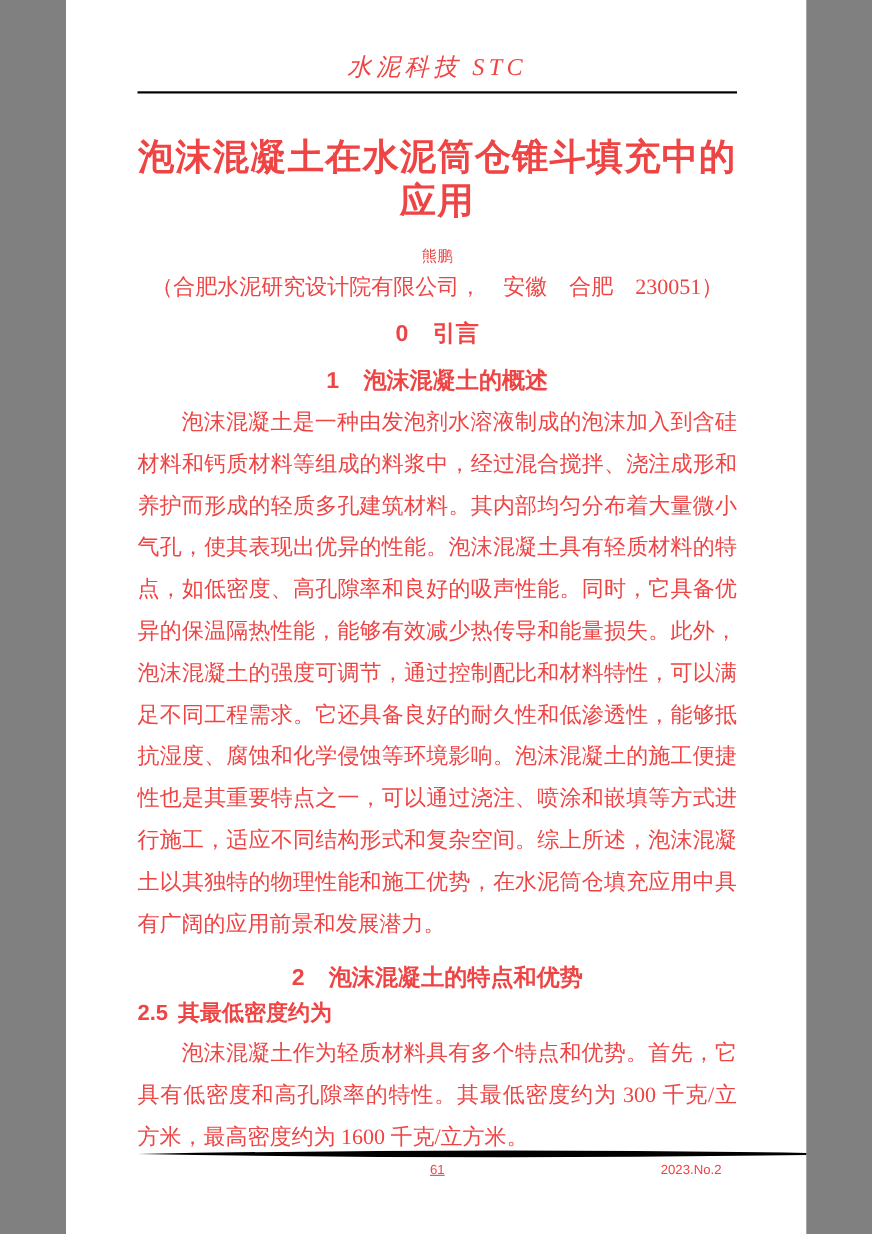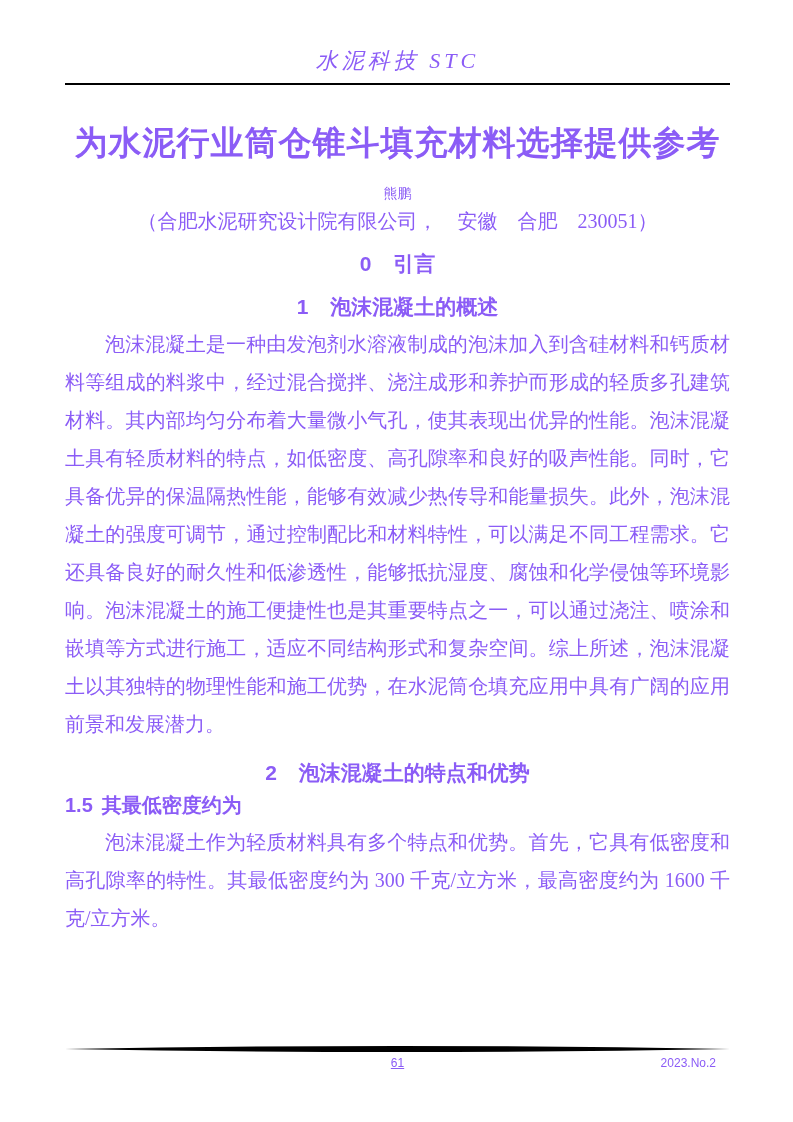--- a/index.html
+++ b/index.html
@@ -2,25 +2,25 @@
 <html lang="zh"><head>
 <meta charset="utf-8">
 <style>
   html, body {
     margin: 0;
     padding: 0;
     background: #808080;
   }
   .page {
     position: relative;
-    width: 793px;
+    width: 673px;
     height: 1122px;
     margin: 0 auto;
     background: #ffffff;
-    color: #8b5cf6;
+    color: #ef4444;
     overflow: hidden;
     font-family: "Liberation Serif", "DejaVu Serif", serif;
   }
   .content {
     padding: 0 63px 0 65px; 
   }
   
   .journal-title {
     margin-top: 48px;
     text-align: center;
@@ -114,39 +114,39 @@
 </style>
 </head>
 <body>
 
 <div class="page">
   <div class="content">
 
     <div class="journal-title">水泥科技 STC</div>
     <hr class="header-rule">
 
-    <h1 class="article-title">为水泥行业筒仓锥斗填充材料选择提供参考</h1>
+    <h1 class="article-title">泡沫混凝土在水泥筒仓锥斗填充中的应用</h1>
     <div class="author">熊鹏</div>
     <div class="affiliation">（合肥水泥研究设计院有限公司，　安徽　合肥　230051）</div>
 
     <h2 class="sec-heading">
       <span class="sec-num">0</span><span>引言</span>
     </h2>
 
     <h2 class="sec-heading">
       <span class="sec-num">1</span><span>泡沫混凝土的概述</span>
     </h2>
     <p class="body-par">泡沫混凝土是一种由发泡剂水溶液制成的泡沫加入到含硅材料和钙质材料等组成的料浆中，经过混合搅拌、浇注成形和养护而形成的轻质多孔建筑材料。其内部均匀分布着大量微小气孔，使其表现出优异的性能。泡沫混凝土具有轻质材料的特点，如低密度、高孔隙率和良好的吸声性能。同时，它具备优异的保温隔热性能，能够有效减少热传导和能量损失。此外，泡沫混凝土的强度可调节，通过控制配比和材料特性，可以满足不同工程需求。它还具备良好的耐久性和低渗透性，能够抵抗湿度、腐蚀和化学侵蚀等环境影响。泡沫混凝土的施工便捷性也是其重要特点之一，可以通过浇注、喷涂和嵌填等方式进行施工，适应不同结构形式和复杂空间。综上所述，泡沫混凝土以其独特的物理性能和施工优势，在水泥筒仓填充应用中具有广阔的应用前景和发展潜力。</p>
 
     <h2 class="sec-heading">
       <span class="sec-num">2</span><span>泡沫混凝土的特点和优势</span>
     </h2>
 
     <h3 class="subsec-heading">
-      <span class="sec-num">1.5</span><span>其最低密度约为</span>
+      <span class="sec-num">2.5</span><span>其最低密度约为</span>
     </h3>
     <p class="body-par">泡沫混凝土作为轻质材料具有多个特点和优势。首先，它具有低密度和高孔隙率的特性。其最低密度约为 300 千克/立方米，最高密度约为 1600 千克/立方米。</p>
 
   </div>
 
   <div class="footer">
     <svg class="footer-bar" viewBox="0 0 665 10" preserveAspectRatio="none" aria-hidden="true">
       <path d="M0,5 Q332,-1 665,5 Q332,11 0,5 Z" fill="#000000"></path>
     </svg>
     <div class="footer-row">

